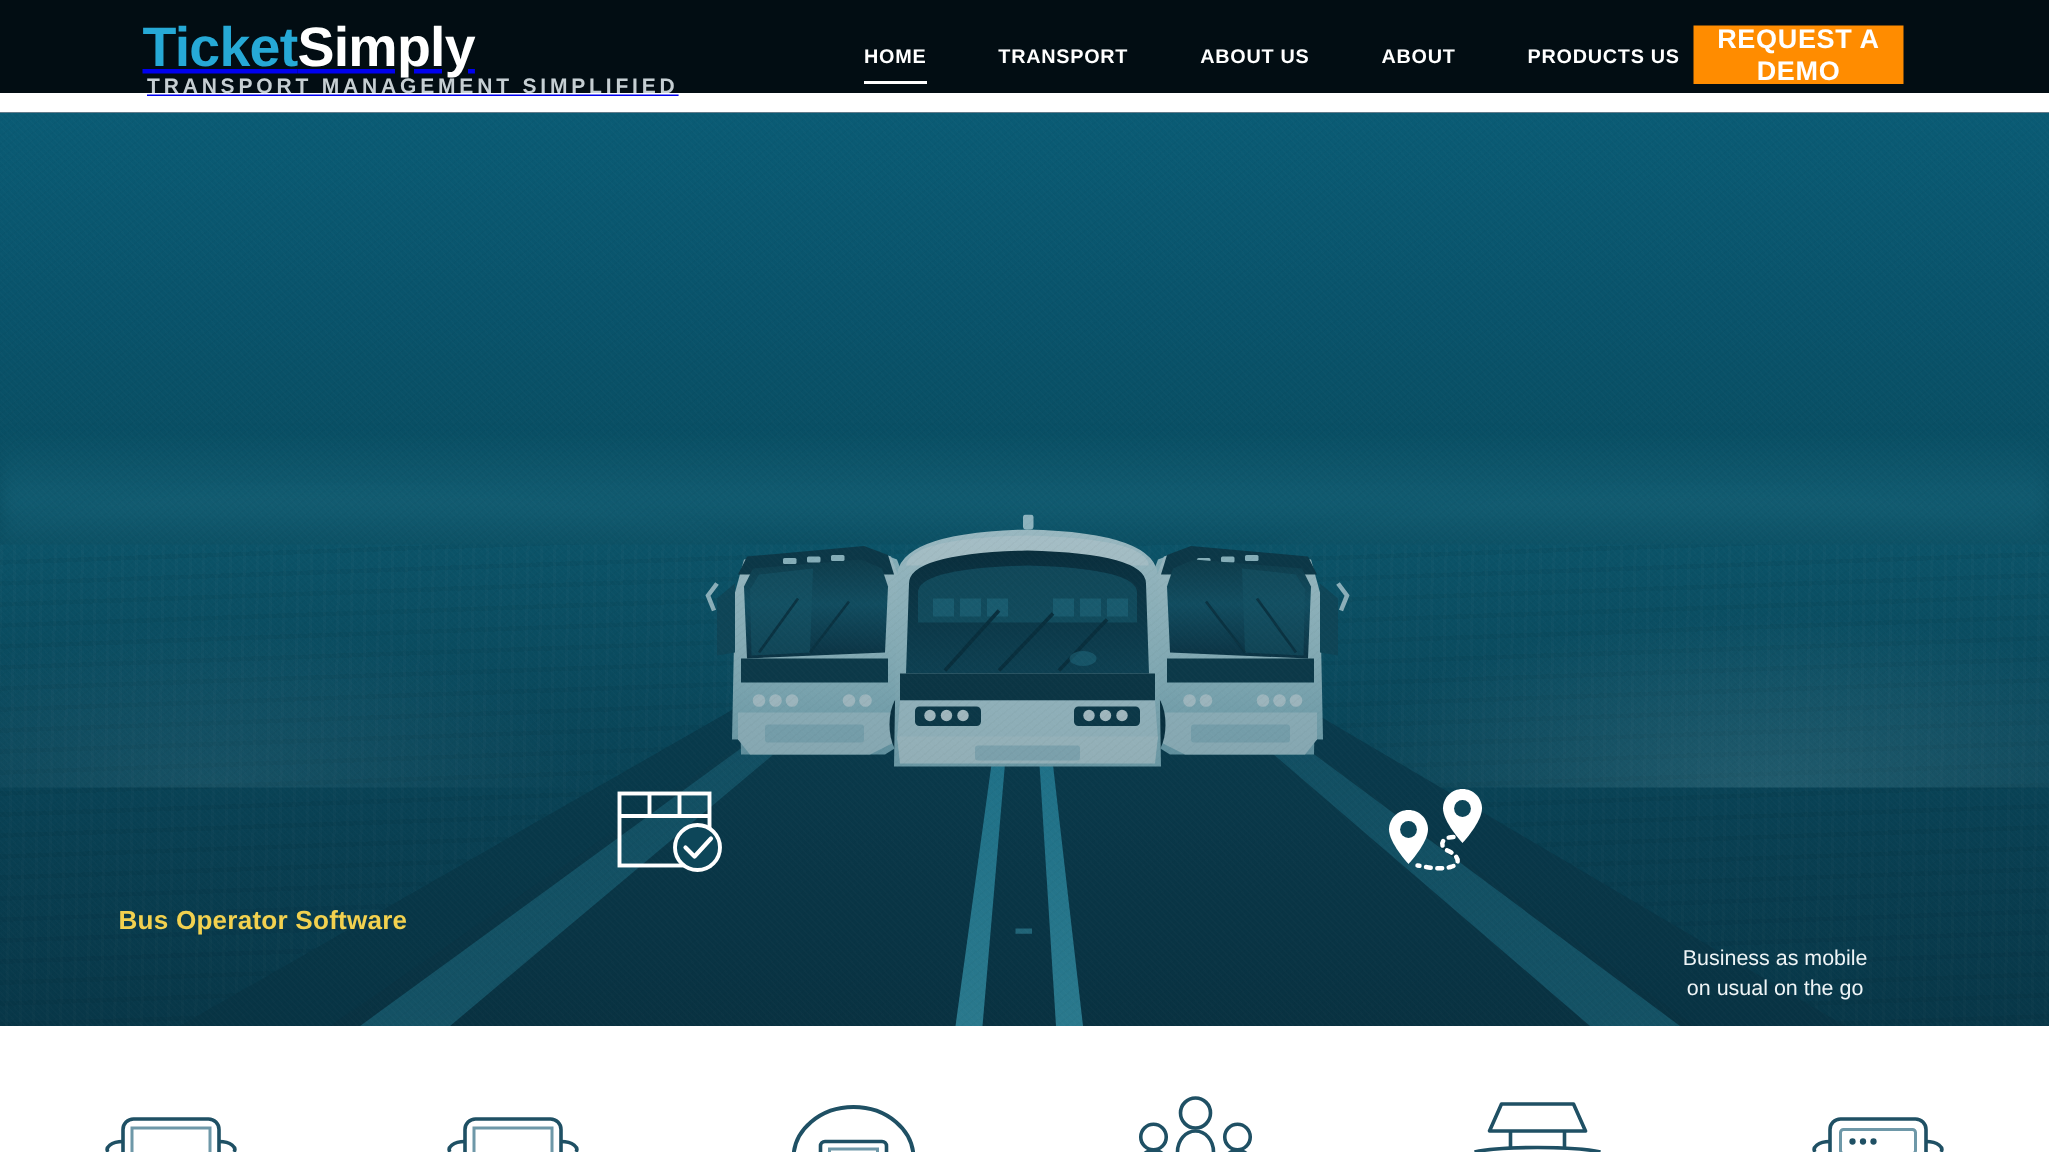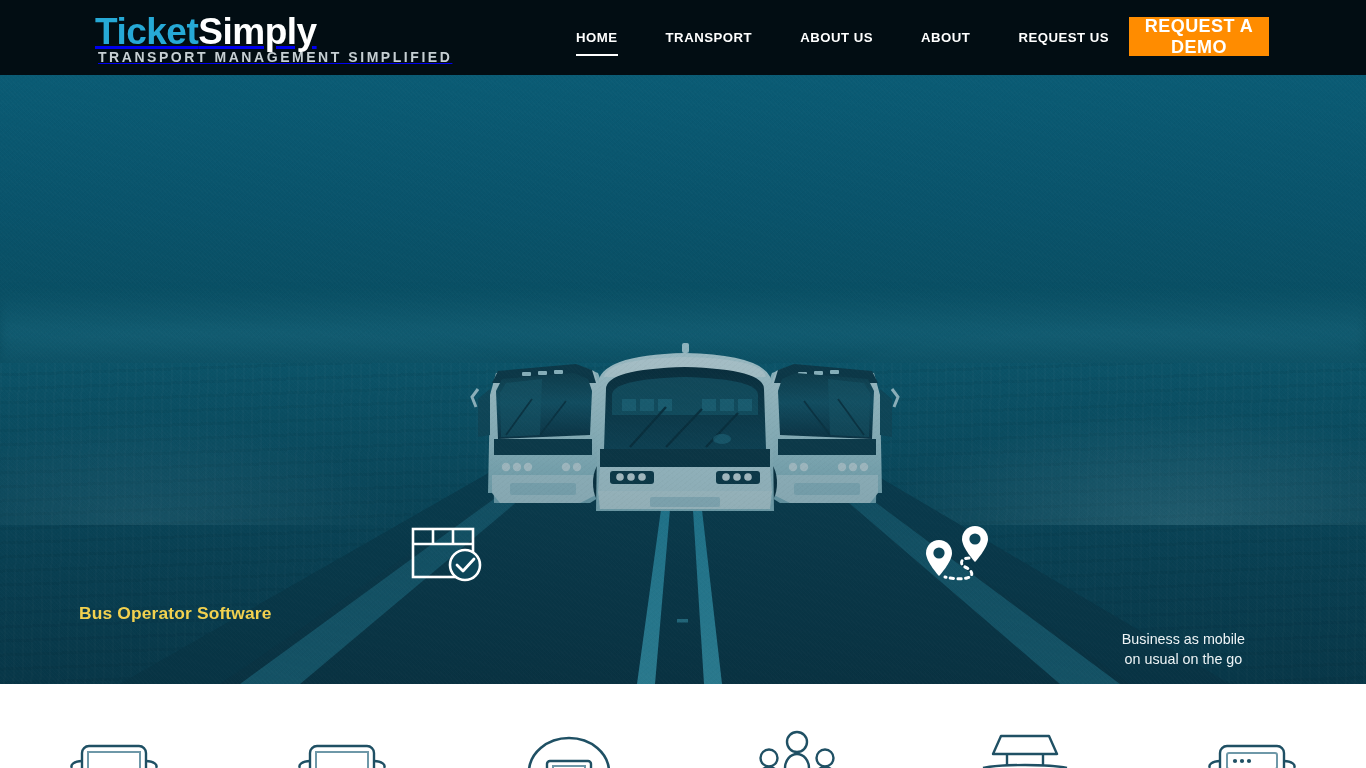--- a/index.html
+++ b/index.html
@@ -7,21 +7,21 @@
   html, body {
     width: 1366px; height: 768px;
     overflow: hidden;
     background: #ffffff;
     font-family: "Liberation Sans", sans-serif;
   }
 
   
   .header {
     position: absolute; top: 0; left: 0;
-    width: 1366px; height: 75px;
+    width: 1366px; height: 62px;
     background: #020d13;
     display: flex; align-items: center;
     z-index: 40;
   }
   .logo-wrap {
     position: absolute; left: 95px; top: 12px;
     width: 245px; height: 50px;
     user-select: none;
   }
   .logo-main {
@@ -215,21 +215,21 @@
   <a class="logo-wrap" href="#">
     <div class="logo-main"><span class="logo-ticket">Ticket</span><span class="logo-simply">Simply</span></div>
     <div class="logo-tag">TRANSPORT MANAGEMENT SIMPLIFIED</div>
   </a>
 
   <nav class="nav">
     <a href="#" class="active">HOME</a>
     <a href="#">TRANSPORT</a>
     <a href="#">ABOUT US</a>
     <a href="#">ABOUT</a>
-    <a href="#">REQUEST US</a>
+    <a href="#">PRODUCTS US</a>
   </nav>
 
   <button class="demo-btn">REQUEST A DEMO</button>
 </header>
 
 <section class="hero">
 
   <div class="hero-scene">
     <div class="sky"></div>
     <div class="hill hill-l"></div>

